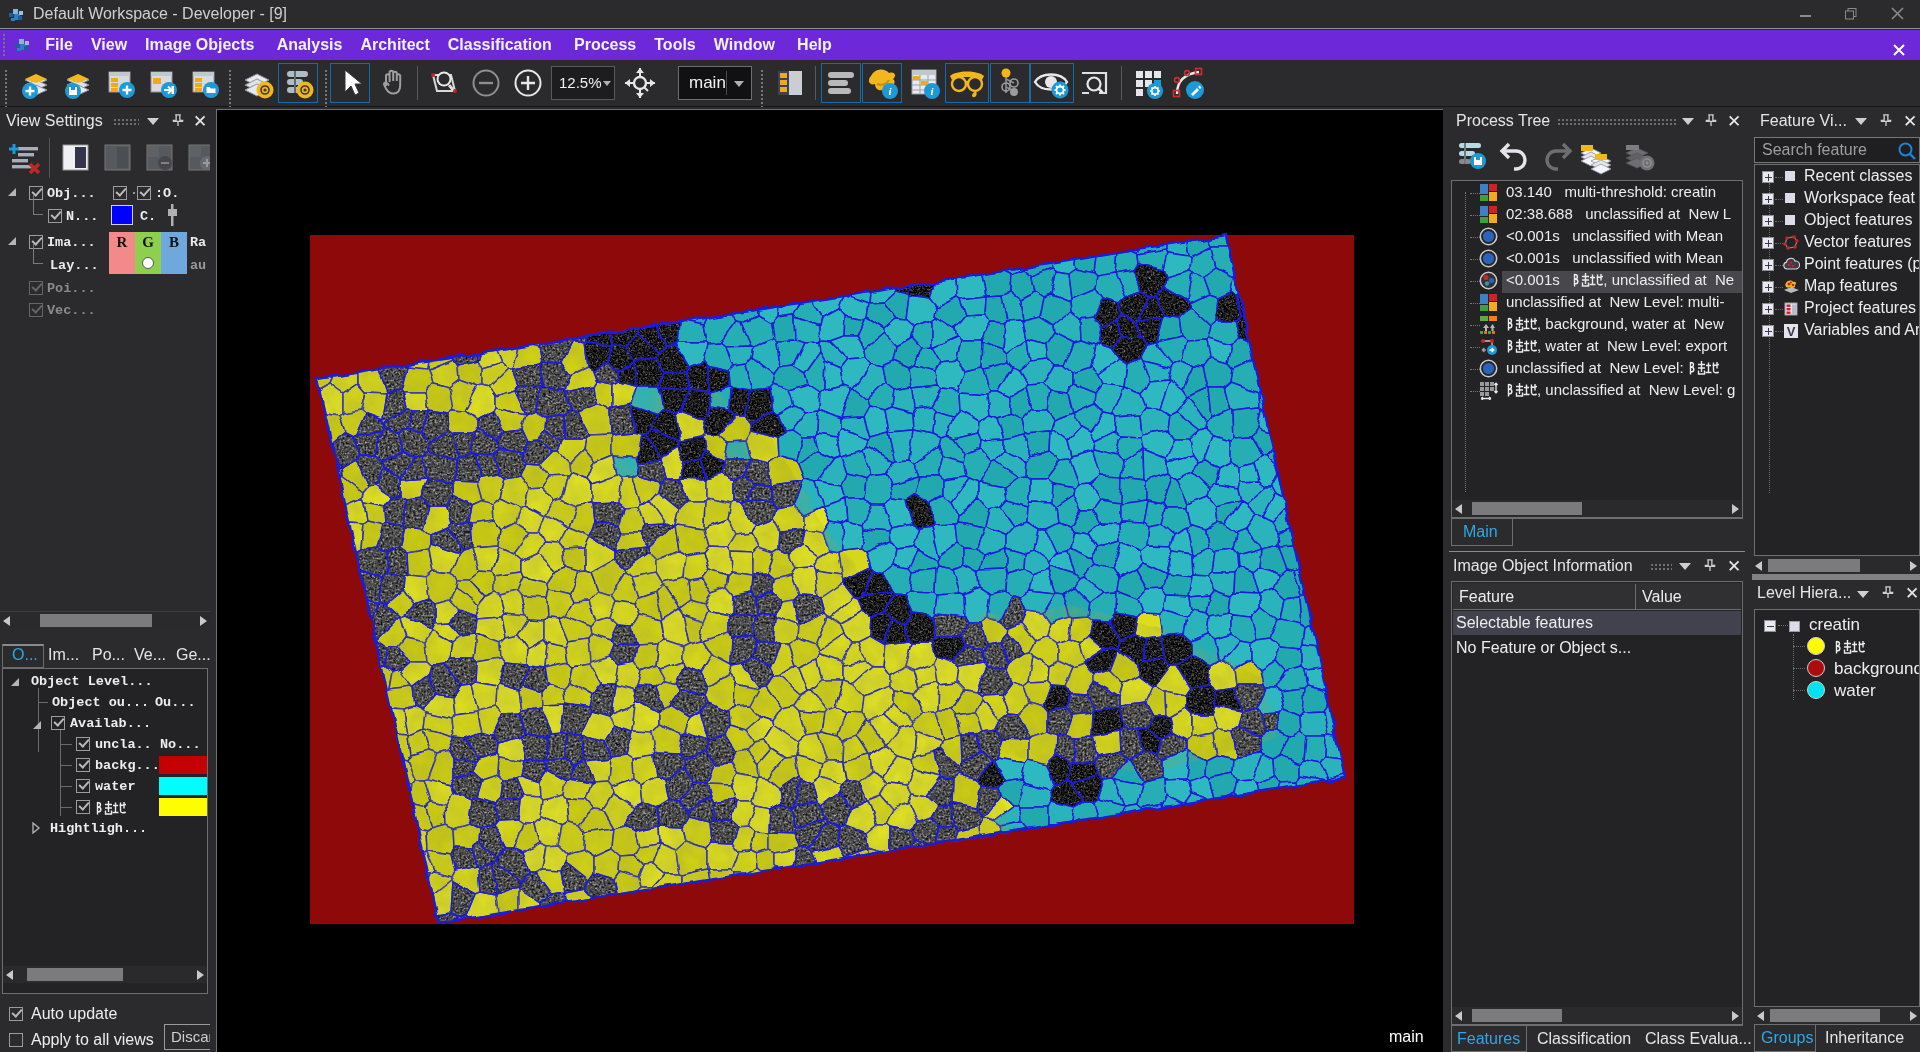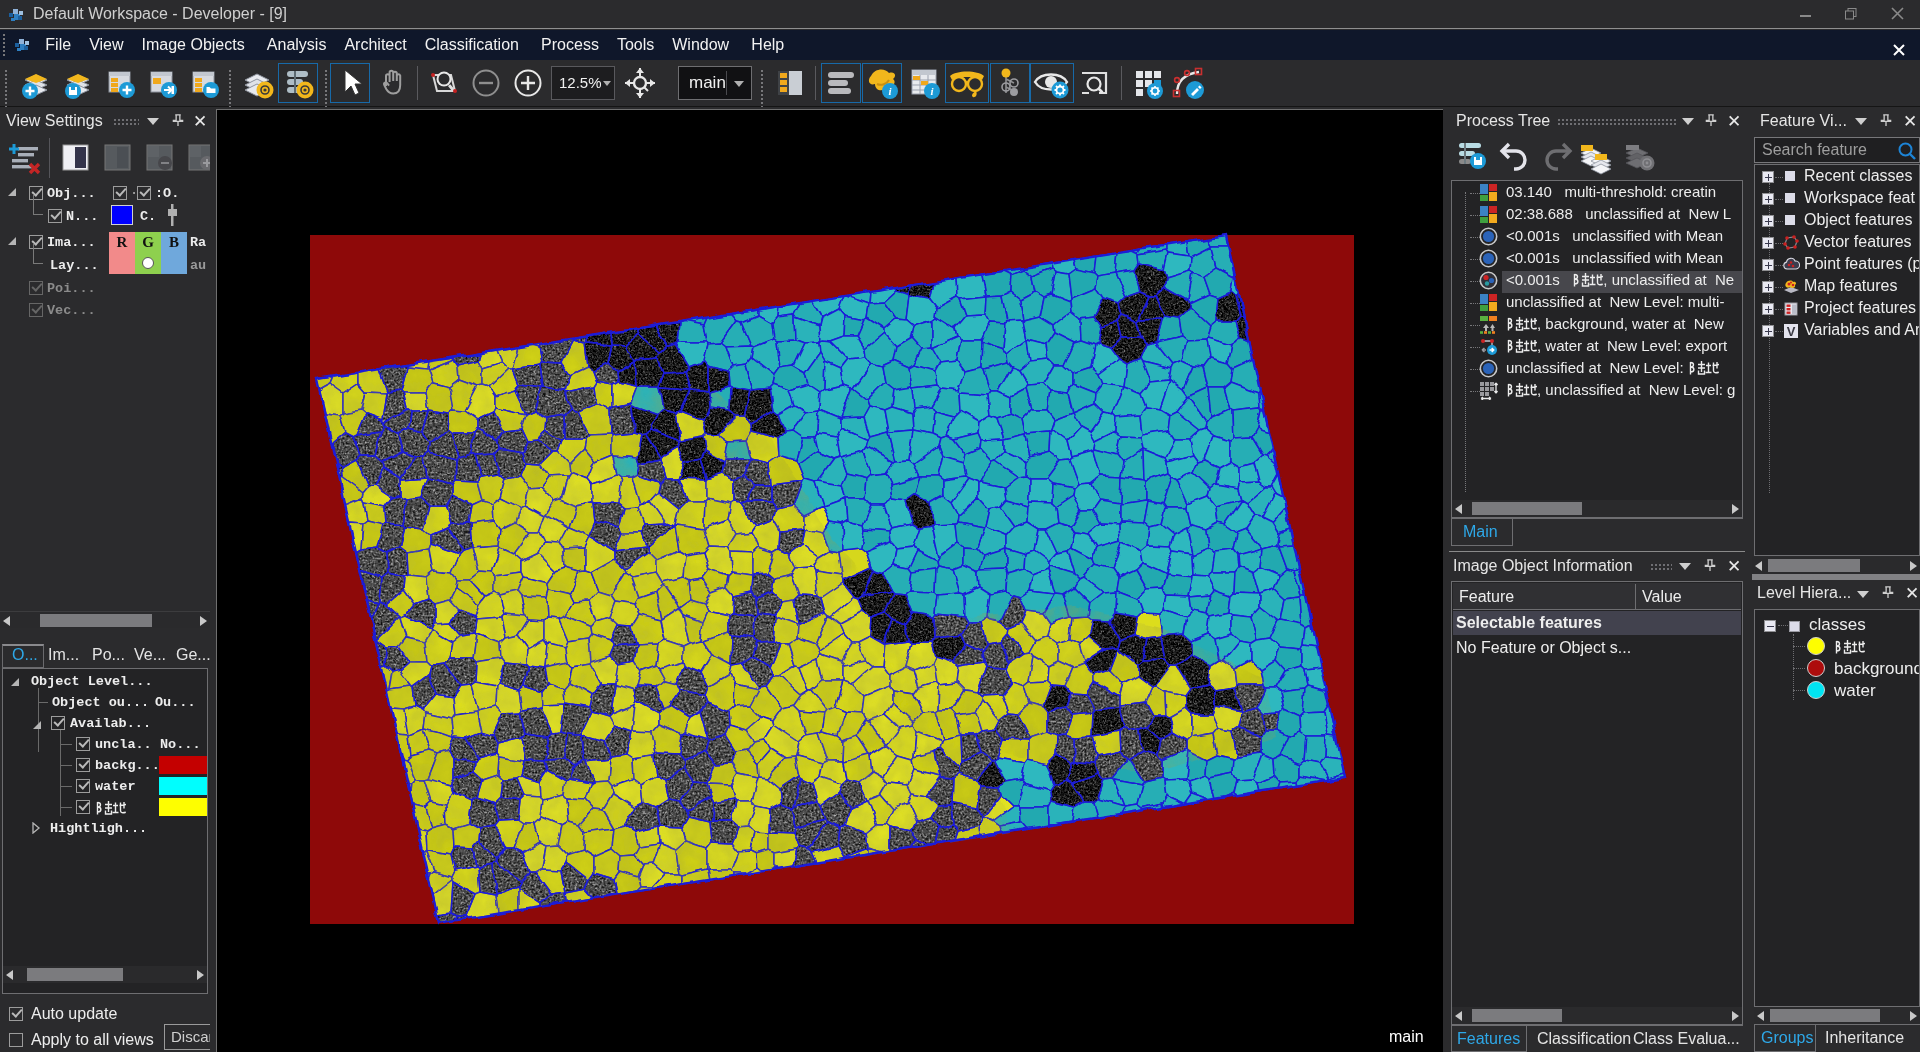--- a/index.html
+++ b/index.html
@@ -2,21 +2,21 @@
 <html><head>
 <meta charset="utf-8">
 <style>
   * { margin:0; padding:0; box-sizing:border-box; }
   html,body { width:1920px; height:1052px; overflow:hidden; background:#2b2b2d;
     font-family:"Liberation Sans", sans-serif; color:#ededed; font-size:15px; }
   .abs { position:absolute; }
   
   #titlebar { left:0; top:0; width:1920px; height:29px; background:#2b2b2d; border-bottom:1px solid #8f8f8f; }
   #titlebar .txt { position:absolute; left:33px; top:5px; color:#cfcfcf; font-size:16px; }
-  #menubar { left:0; top:30px; width:1920px; height:30px; background:#0f172a; }
+  #menubar { left:0; top:30px; width:1920px; height:30px; background:#6d28d9;font-weight:bold; }
   .menu-item { display:inline-block; color:#f2f2f2; font-size:16px; margin:0 9px; line-height:30px; }
   #toolbar { left:0; top:60px; width:1920px; height:47px; background:#2b2b2d; border-bottom:1px solid #151515; }
   .grip { width:5px; height:38px; margin:4px 3px 0 2px; display:inline-block; vertical-align:top;
     background-image:radial-gradient(#77777a 1px, transparent 1.2px); background-size:4px 4px; }
   .tico { position:absolute; width:40px; height:40px; }
   .tico.sel { outline:1px solid #1769a8; outline-offset:-1px; }
   .tico svg { position:absolute; left:50%; top:50%; transform:translate(-50%,-50%); }
   
   .ptitle { position:absolute; height:26px; color:#e5e5e5; font-size:16px; }
   .pdots { position:absolute; height:8px; background-image:radial-gradient(#6f6f73 1px, transparent 1.2px); background-size:4px 4px; }
@@ -1996,33 +1996,33 @@
     </svg>
 <div class="pclose" style="left:278px;top:9px">✕</div>
 <div class="pbox" style="left:2px;top:30px;width:292px;height:444px"></div>
 
 <div class="abs" style="left:4px;top:32px;width:288px;height:27px;background:#303033;border-bottom:1px solid #6e6e71"></div>
 <div class="abs" style="left:186px;top:33px;width:1px;height:25px;background:#6e6e71"></div>
 <div class="abs" style="left:10px;top:37px;font-size:16px">Feature</div>
 <div class="abs" style="left:193px;top:37px;font-size:16px">Value</div>
 
 <div class="abs" style="left:4px;top:60px;width:288px;height:24px;background:#42424e"></div>
-<div class="abs" style="left:7px;top:63px;font-size:16px;font-weight:bold">Selectable features</div>
+<div class="abs" style="left:7px;top:63px;font-size:16px;font-weight:normal">Selectable features</div>
 <div class="abs" style="left:7px;top:88px;font-size:16px">No Feature or Object s...</div>
 <div class="hsb" style="left:3px;top:456px;width:290px">
       <div class="la"></div>
       <div class="ra"></div>
       <div class="th" style="left:20px;width:90px"></div>
     </div>
 
 <div class="abs" style="left:2px;top:474px;width:292px;height:1px;background:#6e6e71"></div>
 <div class="abs" style="left:2px;top:474px;width:76px;height:27px;border:1px solid #6e6e71;border-top:none"></div>
 <div class="tabtxt blue" style="left:8px;top:479px">Features</div>
 <div class="tabtxt" style="left:88px;top:479px">Classification</div>
-<div class="tabtxt" style="left:184px;top:479px;white-space:nowrap">Class Evalua...</div>
+<div class="tabtxt" style="left:196px;top:479px;white-space:nowrap">Class Evalua...</div>
 </div>
 
 <div class="abs" id="fview" style="left:1752px;top:108px;width:168px;height:466px">
 <div class="ptitle" style="left:8px;top:4px">Feature Vi...</div>
 <div class="parrow" style="left:103px;top:10px"></div>
 <svg class="ppin" style="left:128px;top:6px" width="12" height="14" viewBox="0 0 12 14">
       <path d="M3 1 h6 M4 1 v6 h-3 l0 1 h10 l0 -1 h-3 v-6 M6 8 v5" stroke="#cfcfcf" stroke-width="1.4" fill="none"></path>
     </svg>
 <div class="pclose" style="left:151px;top:7px">✕</div>
 <div class="abs" style="left:2px;top:29px;width:166px;height:26px;background:#1f1f21;border:1px solid #77777a;color:#9e9e9e;font-size:16px;line-height:24px;padding-left:7px">Search feature
@@ -2116,21 +2116,21 @@
 <div class="parrow" style="left:105px;top:10px"></div>
 <svg class="ppin" style="left:130px;top:5px" width="12" height="14" viewBox="0 0 12 14">
       <path d="M3 1 h6 M4 1 v6 h-3 l0 1 h10 l0 -1 h-3 v-6 M6 8 v5" stroke="#cfcfcf" stroke-width="1.4" fill="none"></path>
     </svg>
 <div class="pclose" style="left:153px;top:6px">✕</div>
 <div class="pbox" style="left:2px;top:28px;width:166px;height:398px"></div>
 <div class="abs" style="left:3px;top:29px;width:164px;height:396px;overflow:hidden">
   <div class="plusbox" style="left:9px;top:10px"></div>
   <div class="abs" style="left:23px;top:15px;width:10px;height:1px;border-top:1px dotted #6e6e71"></div>
   <div class="abs" style="left:34px;top:11px;width:11px;height:11px;background:#dcdcea;border:1px solid #9a9aa2"></div>
-  <div class="abs" style="left:54px;top:5px;font-size:17px">classes</div>
+  <div class="abs" style="left:54px;top:5px;font-size:17px">creatin</div>
   <div class="abs" style="left:38px;top:24px;width:1px;height:66px;border-left:1px dotted #6e6e71"></div>
   <div class="abs" style="left:38px;top:36px;width:12px;height:1px;border-top:1px dotted #6e6e71"></div>
   <div class="abs" style="left:52px;top:27px;width:18px;height:18px;border-radius:50%;background:#fefe00;border:1px solid #d0d0d0"></div>
   <div class="abs" style="left:79px;top:27px;font-size:17px"><svg style="vertical-align:-3px" width="31" height="16" viewBox="0 0 31 16" fill="none" stroke="#ededed" stroke-width="1.4">
           <path d="M2.5 2 V14.5 M2.5 2.5 C6.5 2.5 6.5 7 2.5 7 M2.5 7 C7 7 7 12 2.5 12 M13.5 1 V12 M10 4.5 H17 M10 8 H17 M10.5 10.5 V14 H16.5 V10.5"></path>
           <path d="M20.5 2.5 V13 M18 5.5 H23 M17.5 12.5 H23.5 M25.5 2.5 V10.5 C25.5 13 27.5 13.2 30.8 12.3 M29 2 V8.5 M24.5 5.5 L31 4.5"></path>
         </svg></div>
   <div class="abs" style="left:38px;top:58px;width:12px;height:1px;border-top:1px dotted #6e6e71"></div>
   <div class="abs" style="left:52px;top:49px;width:18px;height:18px;border-radius:50%;background:#ad0c0c;border:1px solid #d0d0d0"></div>
   <div class="abs" style="left:79px;top:49px;font-size:17px">background</div>

